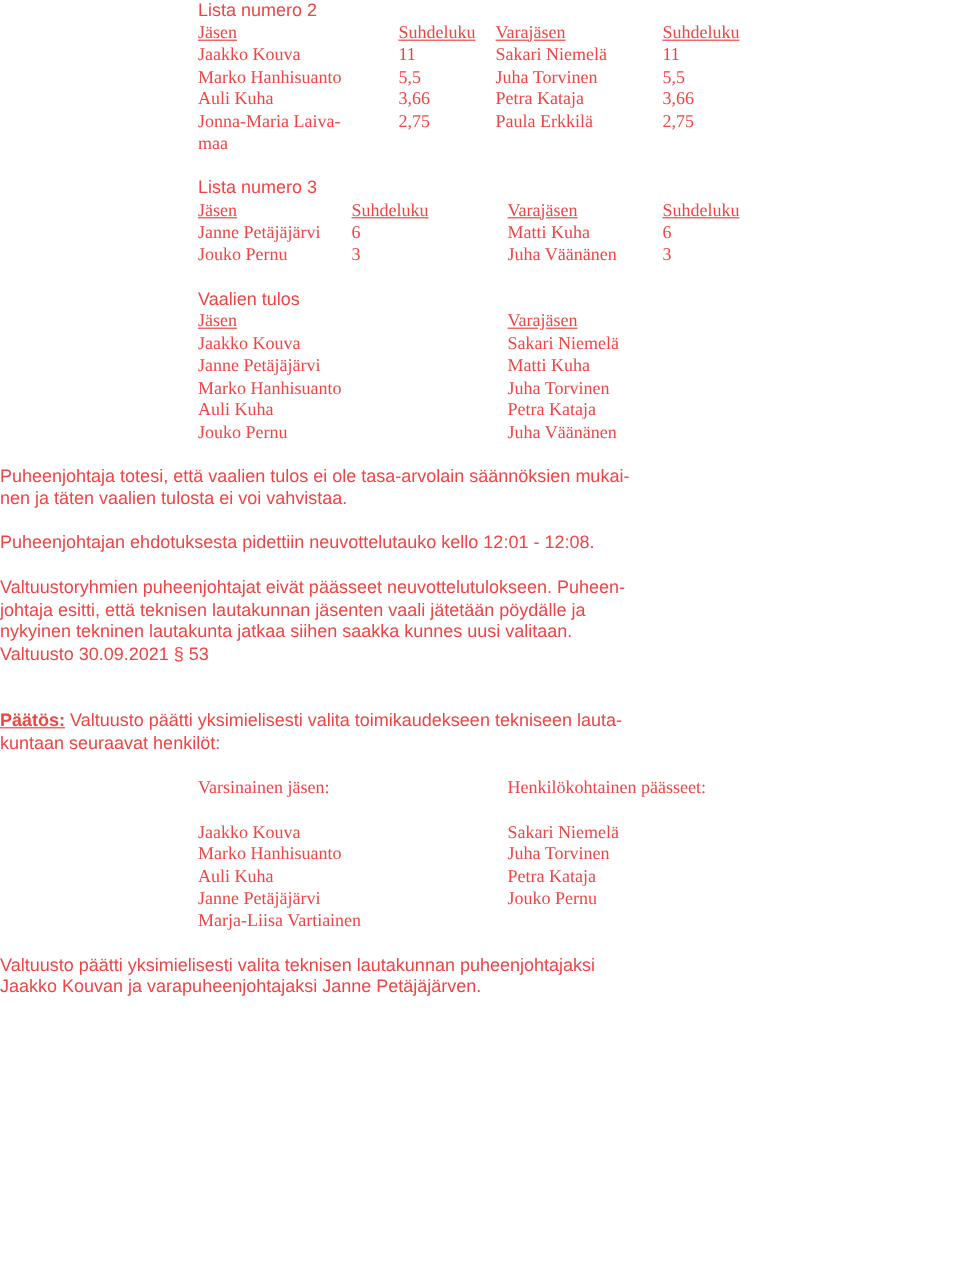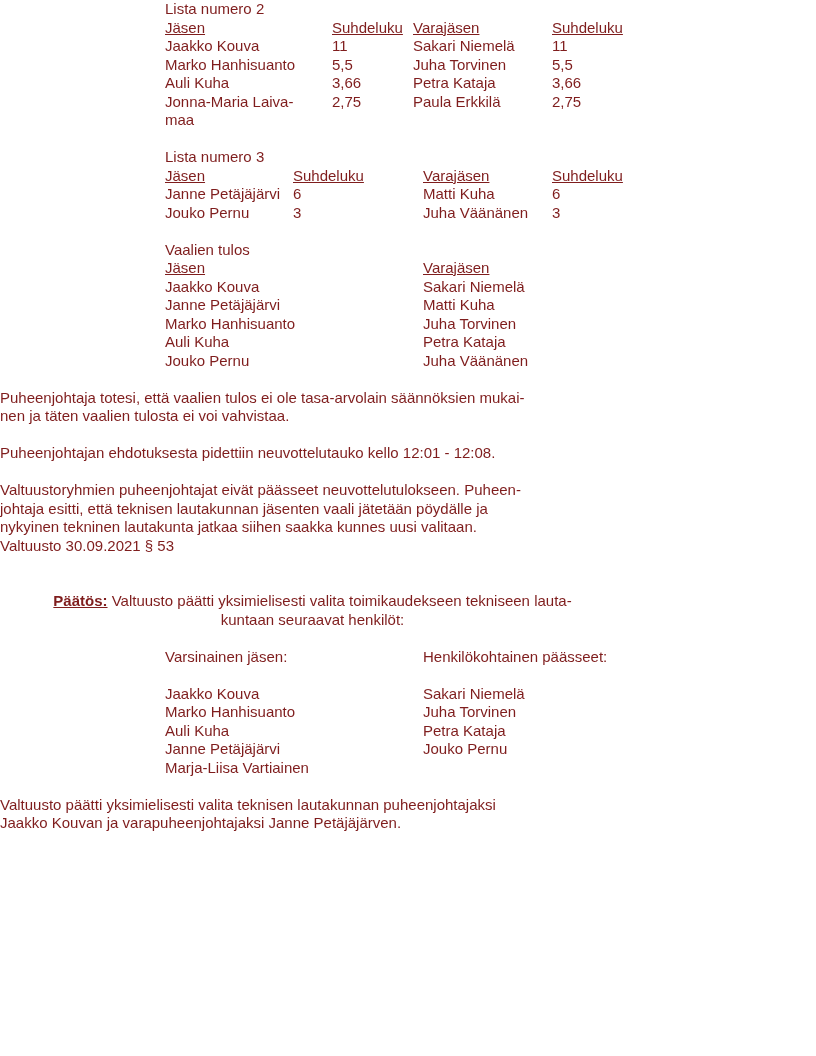--- a/index.html
+++ b/index.html
@@ -2,39 +2,39 @@
 <html><head>
 <meta charset="utf-8">
 <title>Document</title>
 <style>
   html, body { margin: 0; padding: 0; }
   .page {
     position: relative;
     width: 816px;
     height: 1056px;
     background: #ffffff;
-    color: #7f1d1d;
+    color: #ef4444;
     font-family: "Liberation Sans", sans-serif;
     font-size: 15px;
     line-height: 18.5px;
     overflow: hidden;
   }
   .indent { margin-left: 165px; width: 625px; }
   .note-indent { margin-left: 72px; }
   .block-title { white-space: pre-line; }
-  .grid { display: grid; align-items: start; }
+  .grid { display: grid; align-items: start; font-family: Liberation Serif, serif; }
   .grid-l2 { grid-template-columns: 167px 81px 139px 1fr; }
   .grid-l3 { grid-template-columns: 128px 130px 129px 1fr; }
   .grid-2  { grid-template-columns: 258px 1fr; }
   .cell { white-space: pre-line; }
   .u { text-decoration: underline; }
   .para { margin: 18.5px 0 0 0; white-space: pre-line; }
   .para-flush { margin: 0; white-space: pre-line; }
   .gap1 { margin-top: 18.5px; }
-  .gap2 { margin-top: 37px; text-align: center; }
+  .gap2 { margin-top: 37px; }
   .decision-label { font-weight: bold; text-decoration: underline; }
 </style>
 </head>
 <body>
 
 <div class="page">
 
   <section class="indent">
     <div class="block-title">Lista numero 2</div>
     <div class="grid grid-l2">

